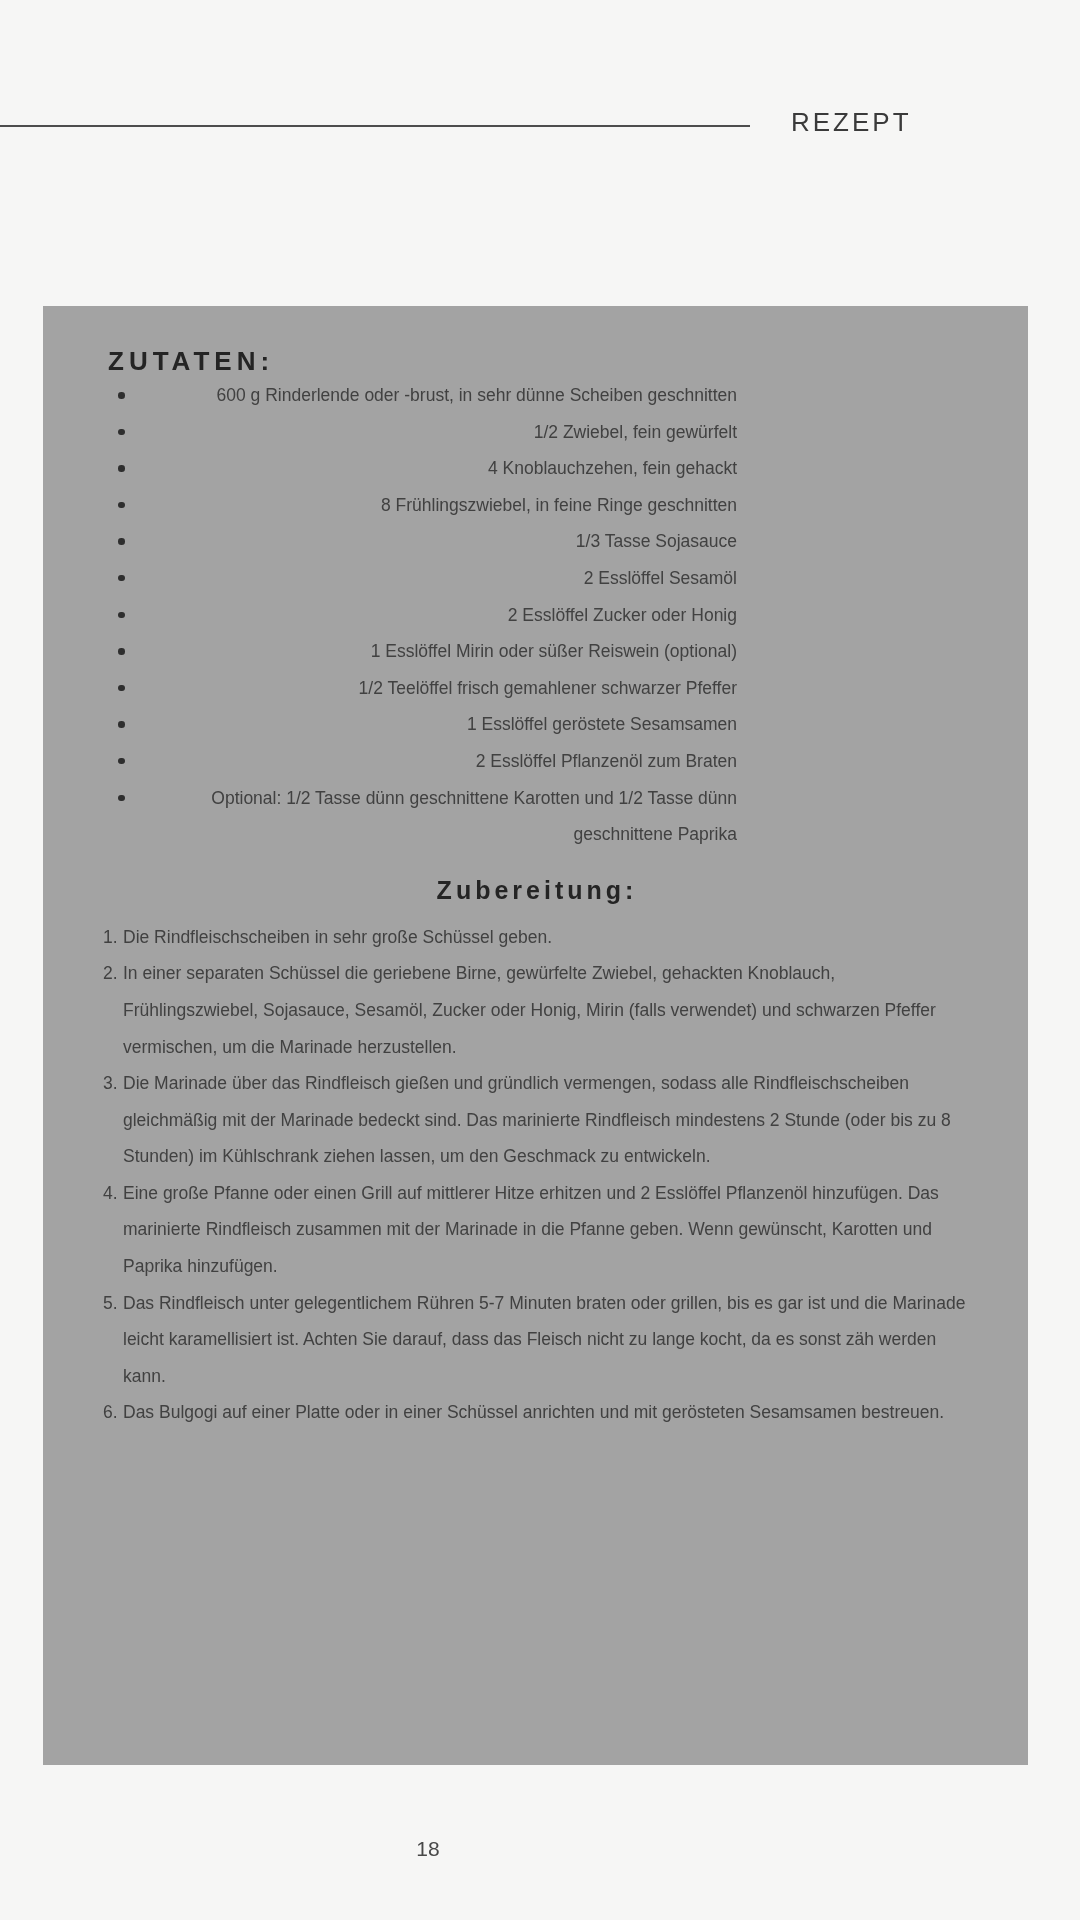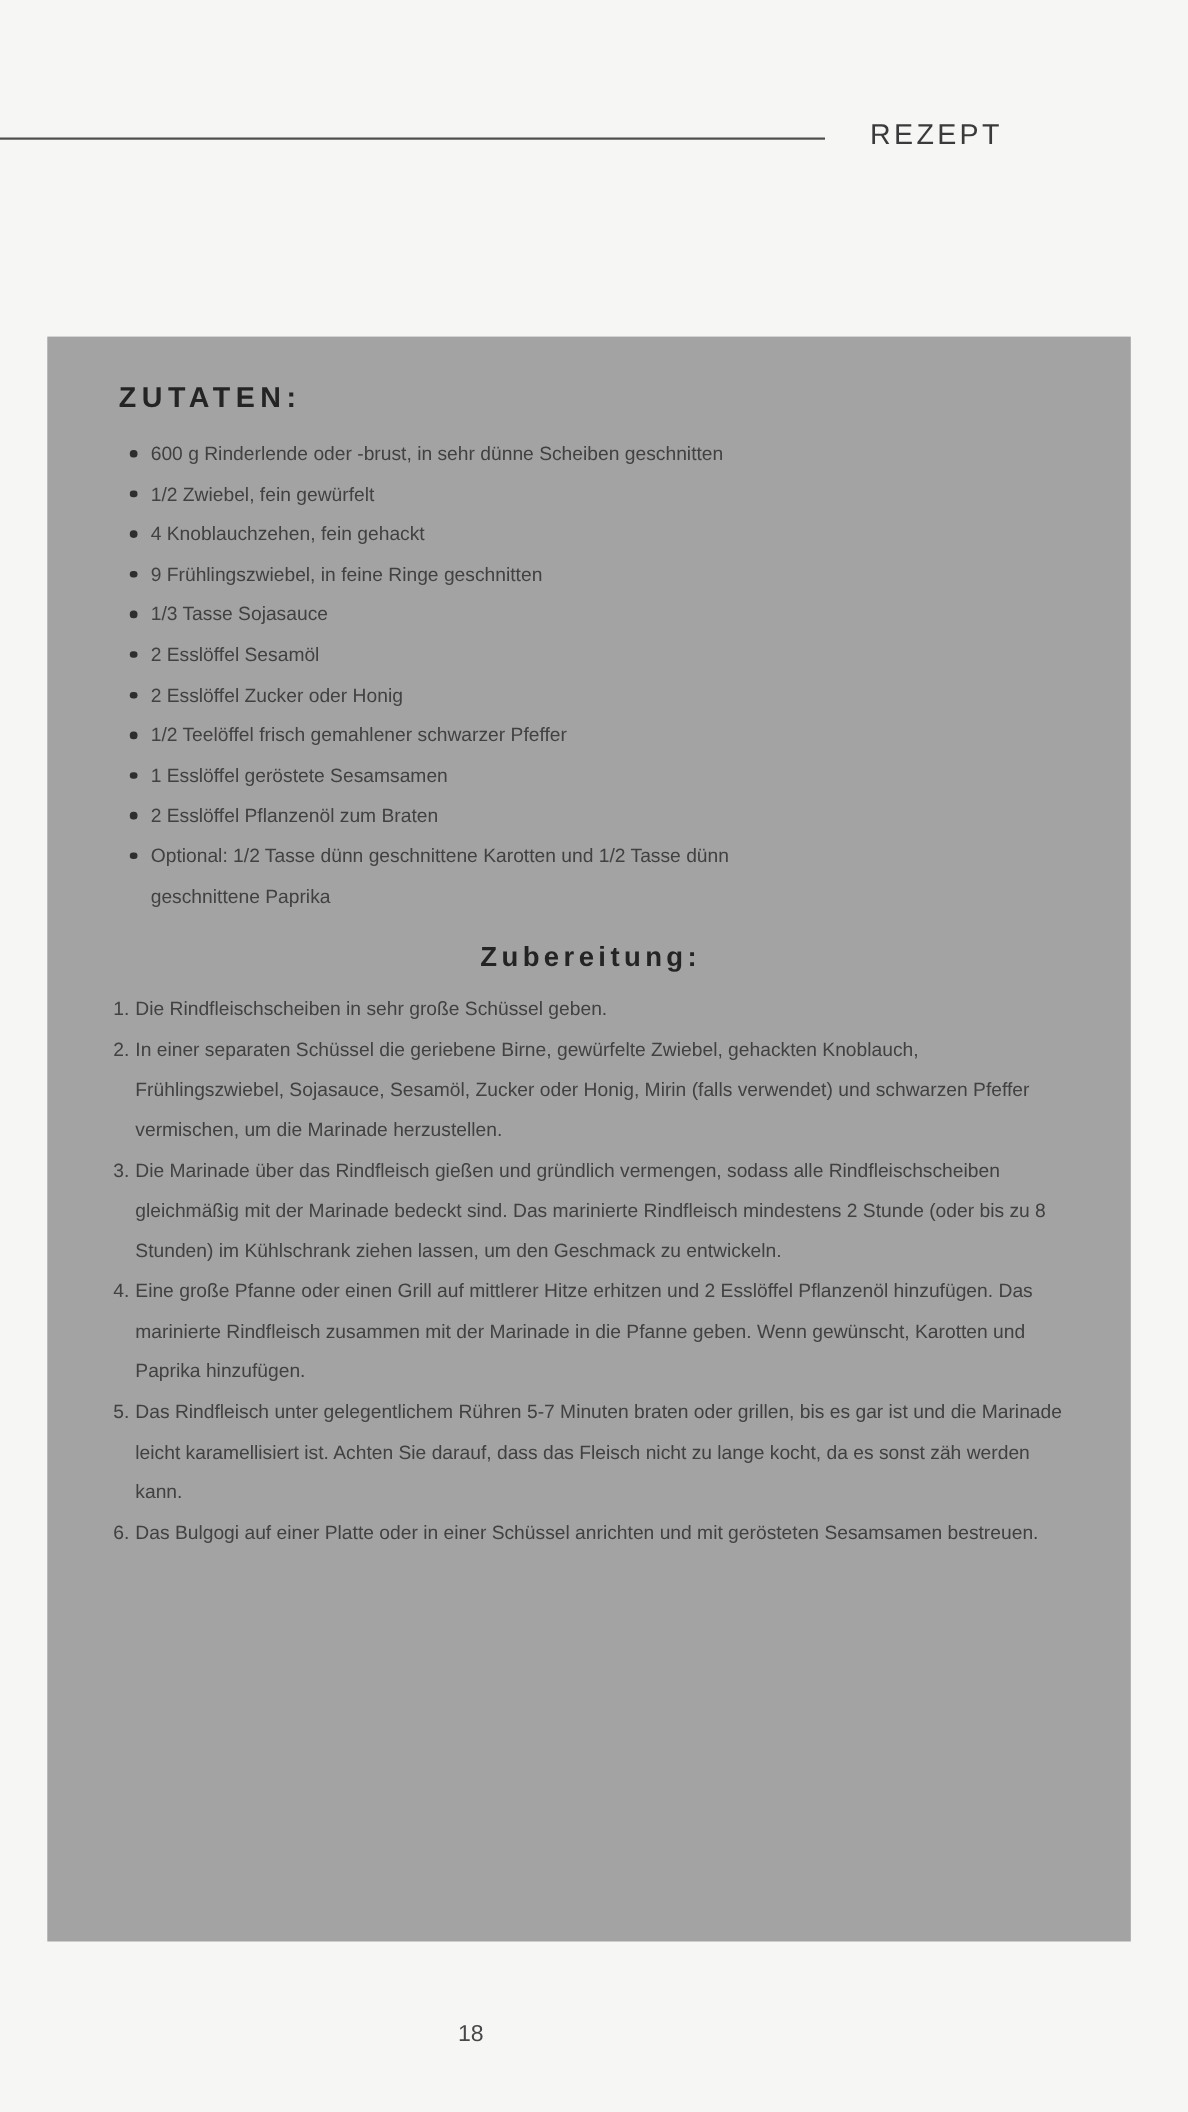--- a/index.html
+++ b/index.html
@@ -51,25 +51,26 @@
   .ing-heading {
     margin: 0;
     font-size: 26px;
     line-height: 31px;
     font-weight: 700;
     letter-spacing: 5px;
     color: #242424;
   }
   ul.ingredients {
     list-style: none;
-    margin: 17px 0 0 0;
+    margin: 0 0 0 0;
     padding: 0;
     font-size: 17.5px;
     line-height: 36.6px;
     color: #414141;
+    text-align: right;
   }
   ul.ingredients li {
     position: relative;
     padding-left: 29px;
     max-width: 600px;
   }
   ul.ingredients li::before {
     content: "";
     position: absolute;
     left: 10px;
@@ -128,24 +129,25 @@
   <div class="header-rule"></div>
   <div class="page-title">REZEPT</div>
 
   <section class="card">
     <h2 class="ing-heading">ZUTATEN:</h2>
 
     <ul class="ingredients">
         <li>600 g Rinderlende oder -brust, in sehr dünne Scheiben geschnitten</li>
         <li>1/2 Zwiebel, fein gewürfelt</li>
         <li>4 Knoblauchzehen, fein gehackt</li>
-        <li>9 Frühlingszwiebel, in feine Ringe geschnitten</li>
+        <li>8 Frühlingszwiebel, in feine Ringe geschnitten</li>
         <li>1/3 Tasse Sojasauce</li>
         <li>2 Esslöffel Sesamöl</li>
         <li>2 Esslöffel Zucker oder Honig</li>
+        <li>1 Esslöffel Mirin oder süßer Reiswein (optional)</li>
         <li>1/2 Teelöffel frisch gemahlener schwarzer Pfeffer</li>
         <li>1 Esslöffel geröstete Sesamsamen</li>
         <li>2 Esslöffel Pflanzenöl zum Braten</li>
         <li>Optional: 1/2 Tasse dünn geschnittene Karotten und 1/2 Tasse dünn geschnittene Paprika</li>
       </ul>
 
     <h2 class="prep-heading">Zubereitung:</h2>
 
     <ol class="steps">
         <li>Die Rindfleischscheiben in sehr große Schüssel geben.</li>

